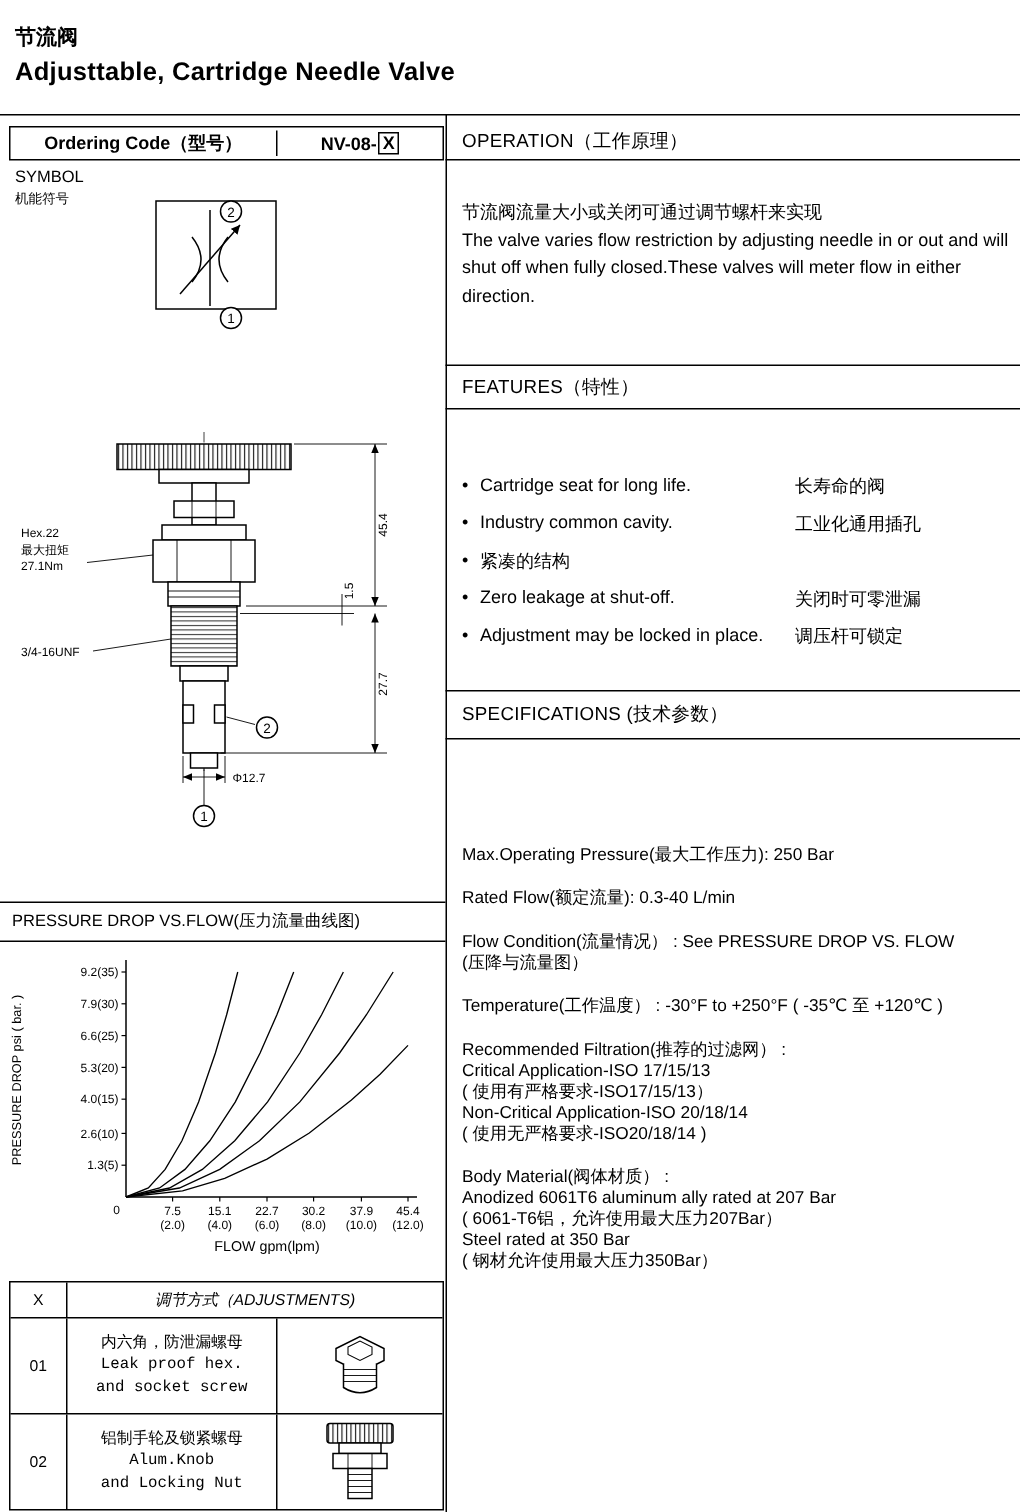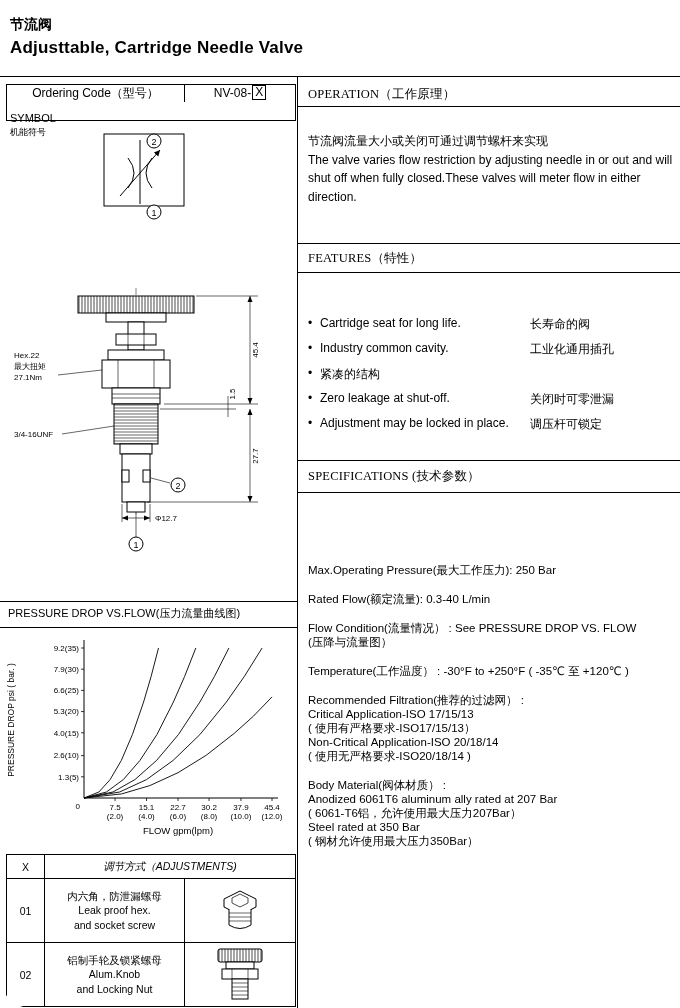--- a/index.html
+++ b/index.html
@@ -1,37 +1,37 @@
 <!DOCTYPE html>
 <html><head>
 <meta charset="utf-8">
 <style>
   * { margin:0; padding:0; box-sizing:border-box; }
   html,body { background:#ffffff; }
   .page {
     position:relative; width:680px; height:1008px; background:#fff;
-    font-family:"Liberation Sans","DejaVu Sans",sans-serif; color:#000; overflow:hidden;border-radius:31px;
+    font-family:"Liberation Sans","DejaVu Sans",sans-serif; color:#000; overflow:hidden;
   }
   .abs { position:absolute; }
   .hline { position:absolute; height:0; border-top:1px solid #000; }
   .vline { position:absolute; width:0; border-left:1px solid #000; }
 
   #title-cn { left:10px; top:16px; font-size:14px; font-weight:bold; }
   #title-en { left:10px; top:38px; font-size:17px; font-weight:bold; letter-spacing:0.2px; }
 
   #ordering-box {
-    left:6px; top:84px; width:290px; height:37px; border:1px solid #000;
-    display:flex; align-items:flex-start; font-size:12px;
+    left:6px; top:84px; width:290px; height:23px; border:1px solid #000;
+    display:flex; align-items:center; font-size:12px;font-weight:bold;
   }
   #ordering-box .cell { display:flex; align-items:center; justify-content:center; }
   #ordering-left { width:178px; border-right:1px solid #000; }
   #ordering-right { flex:1; }
   .xbox { border:1px solid #000; padding:0 2px; margin-left:1px; line-height:13px; }
 
-  .sec-h { font-size:12.5px; letter-spacing:0.2px;font-family:Liberation Serif, serif; }
+  .sec-h { font-size:12.5px; letter-spacing:0.2px; }
 
   #operation-body { left:308px; top:132px; width:366px; font-size:12px; line-height:1.55; }
 
   #features-list { left:308px; top:316px; width:366px; font-size:12px; }
   .feat-row { display:flex; margin-bottom:8px; }
   .feat-bullet { width:12px; }
   .feat-en { width:210px; }
   .feat-cn { flex:1; }
 
   #specs-list { left:308px; top:563px; width:368px; font-size:11.5px; line-height:14px; }
@@ -47,21 +47,21 @@
     left:6px; top:854px; width:290px; height:153px; border:1px solid #000;
     display:flex; flex-direction:column; font-size:10.5px;
   }
   .adj-header { display:flex; border-bottom:1px solid #000; height:24px; }
   .adj-hx { width:38px; border-right:1px solid #000; display:flex; align-items:center; justify-content:center; }
   .adj-htitle { flex:1; display:flex; align-items:center; justify-content:center;font-style:italic; }
   .adj-row { display:flex; border-bottom:1px solid #000; flex:1; }
   .adj-row:last-child { border-bottom:none; }
   .adj-no { width:38px; border-right:1px solid #000; display:flex; align-items:center; justify-content:center; }
   .adj-desc { width:140px; border-right:1px solid #000; display:flex; flex-direction:column;
-              align-items:center; justify-content:center; text-align:left; line-height:1.35; }
+              align-items:center; justify-content:center; text-align:left; line-height:1.35;font-family:Liberation Mono, monospace; }
   .adj-img { flex:1; display:flex; align-items:center; justify-content:center; }
 
   svg { display:block; font-family:inherit; }
   svg text { fill:#000; }
 </style>
 </head>
 <body>
 
 <div class="page">
 

